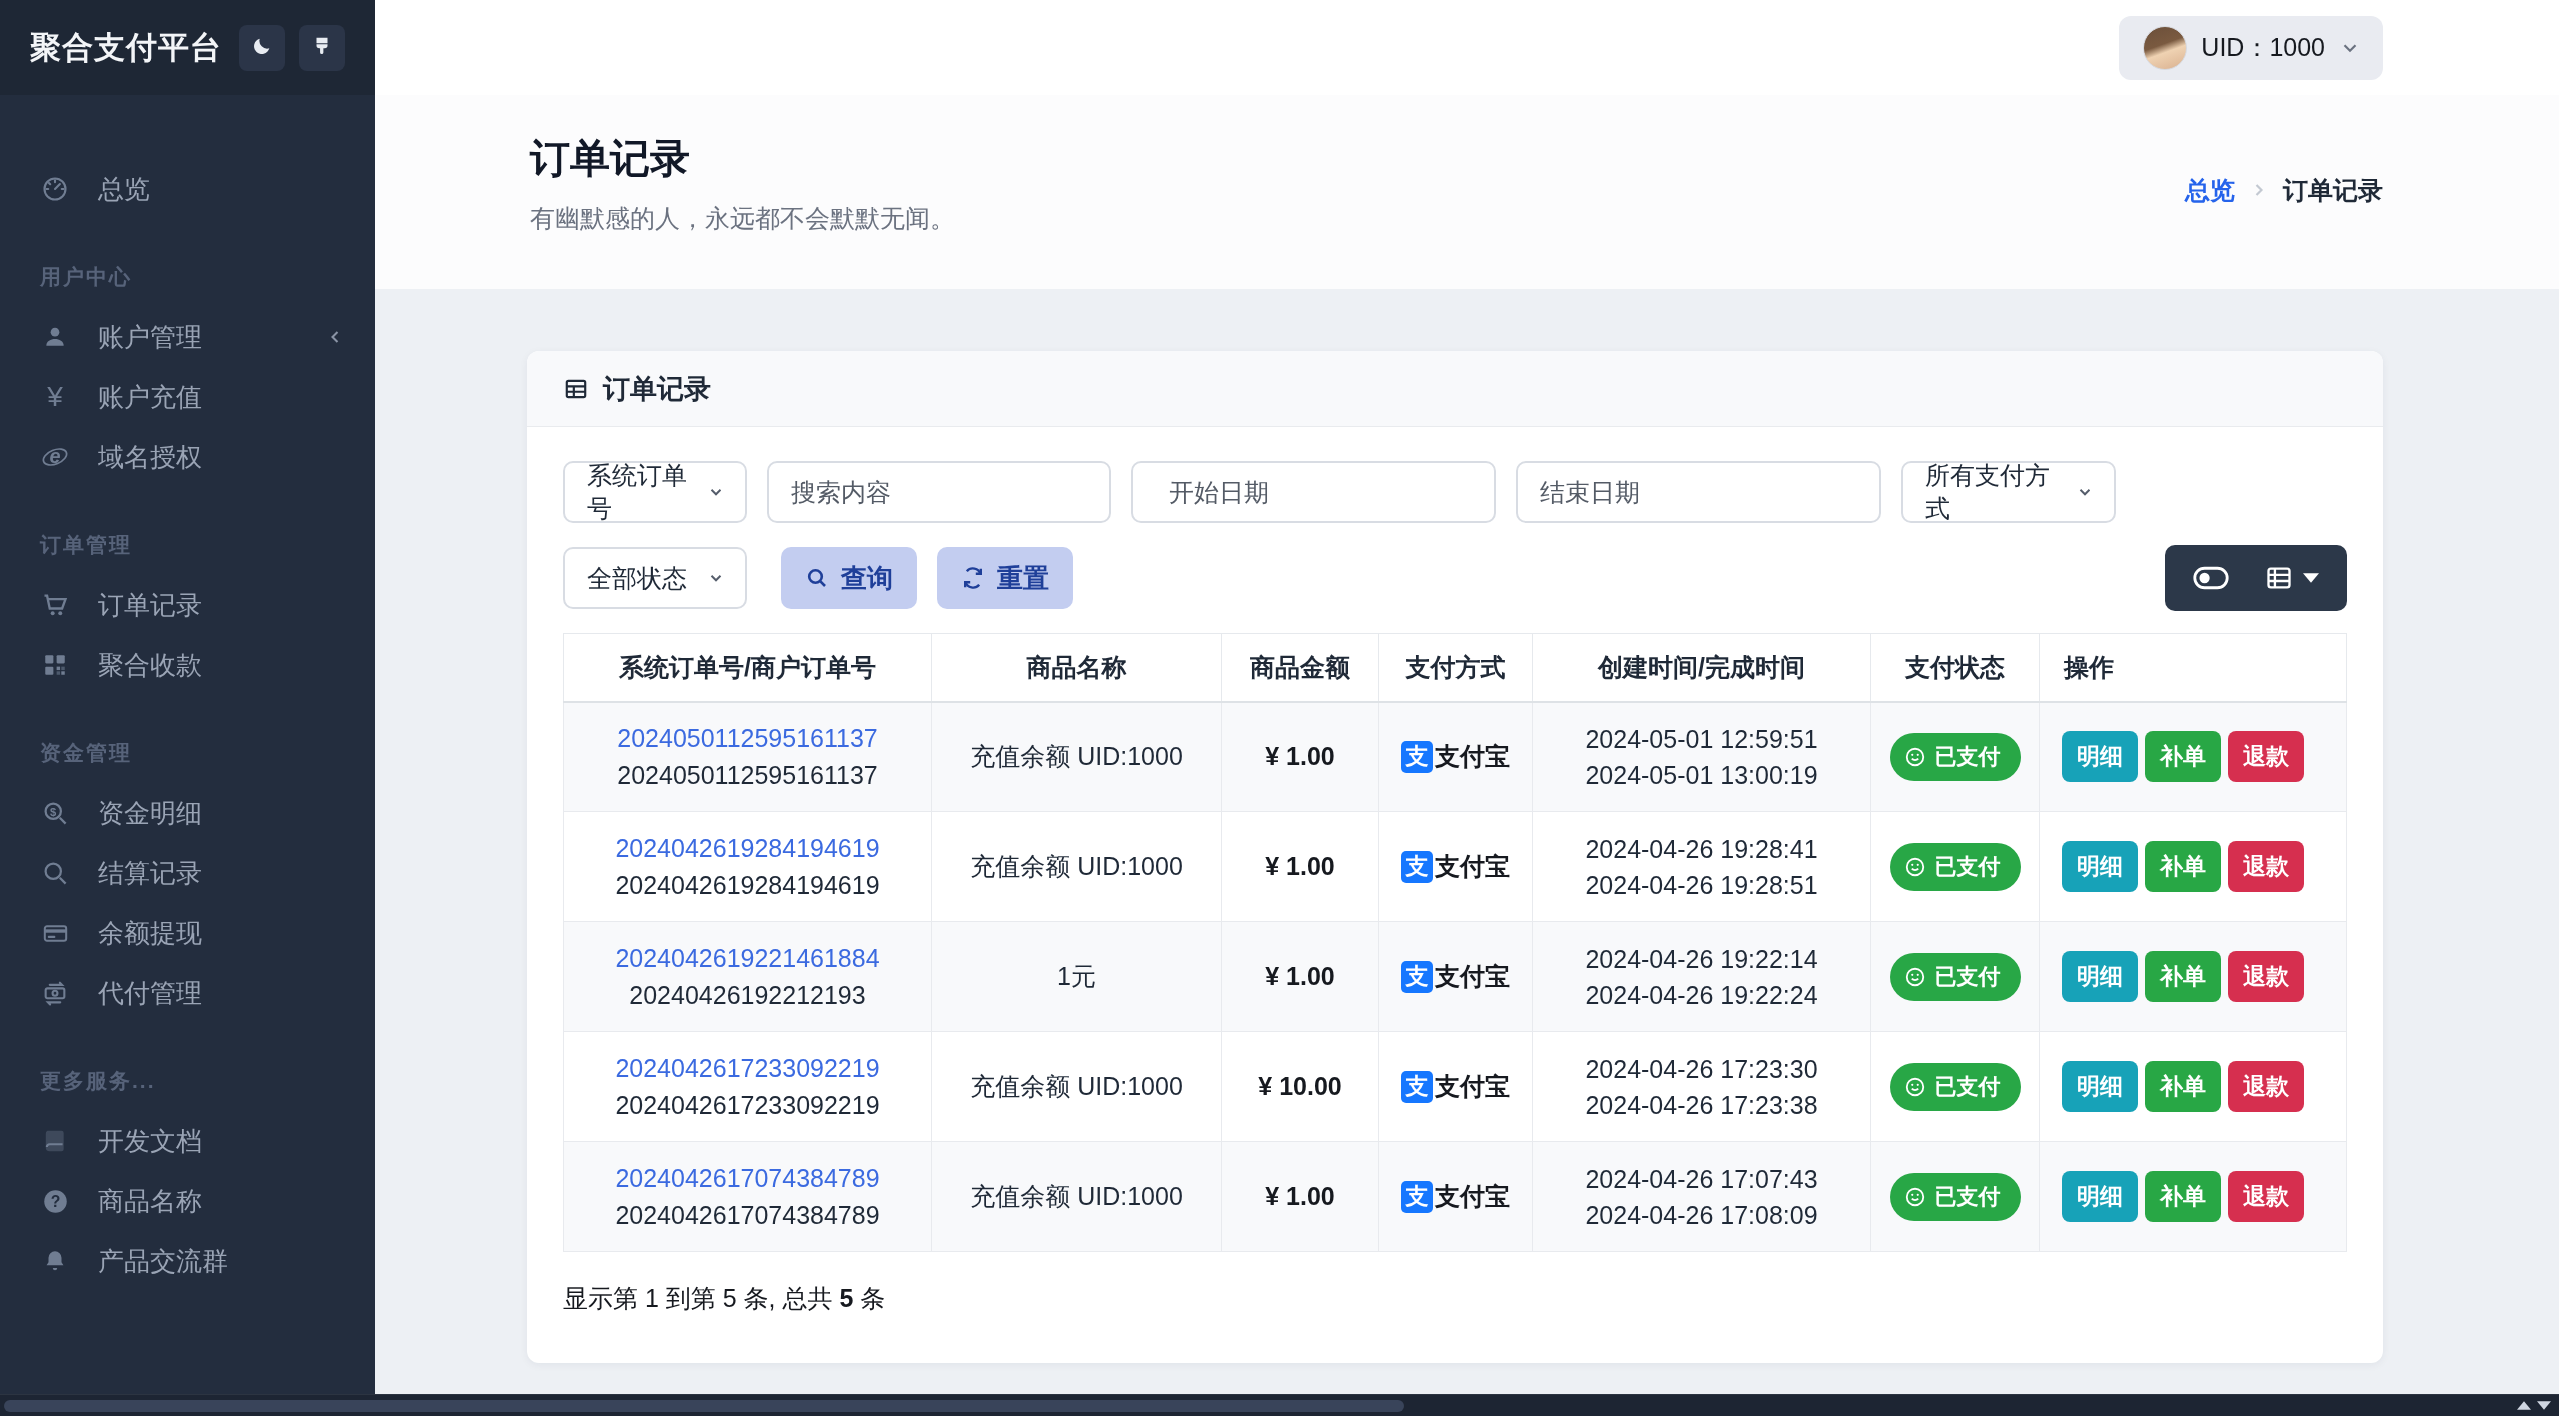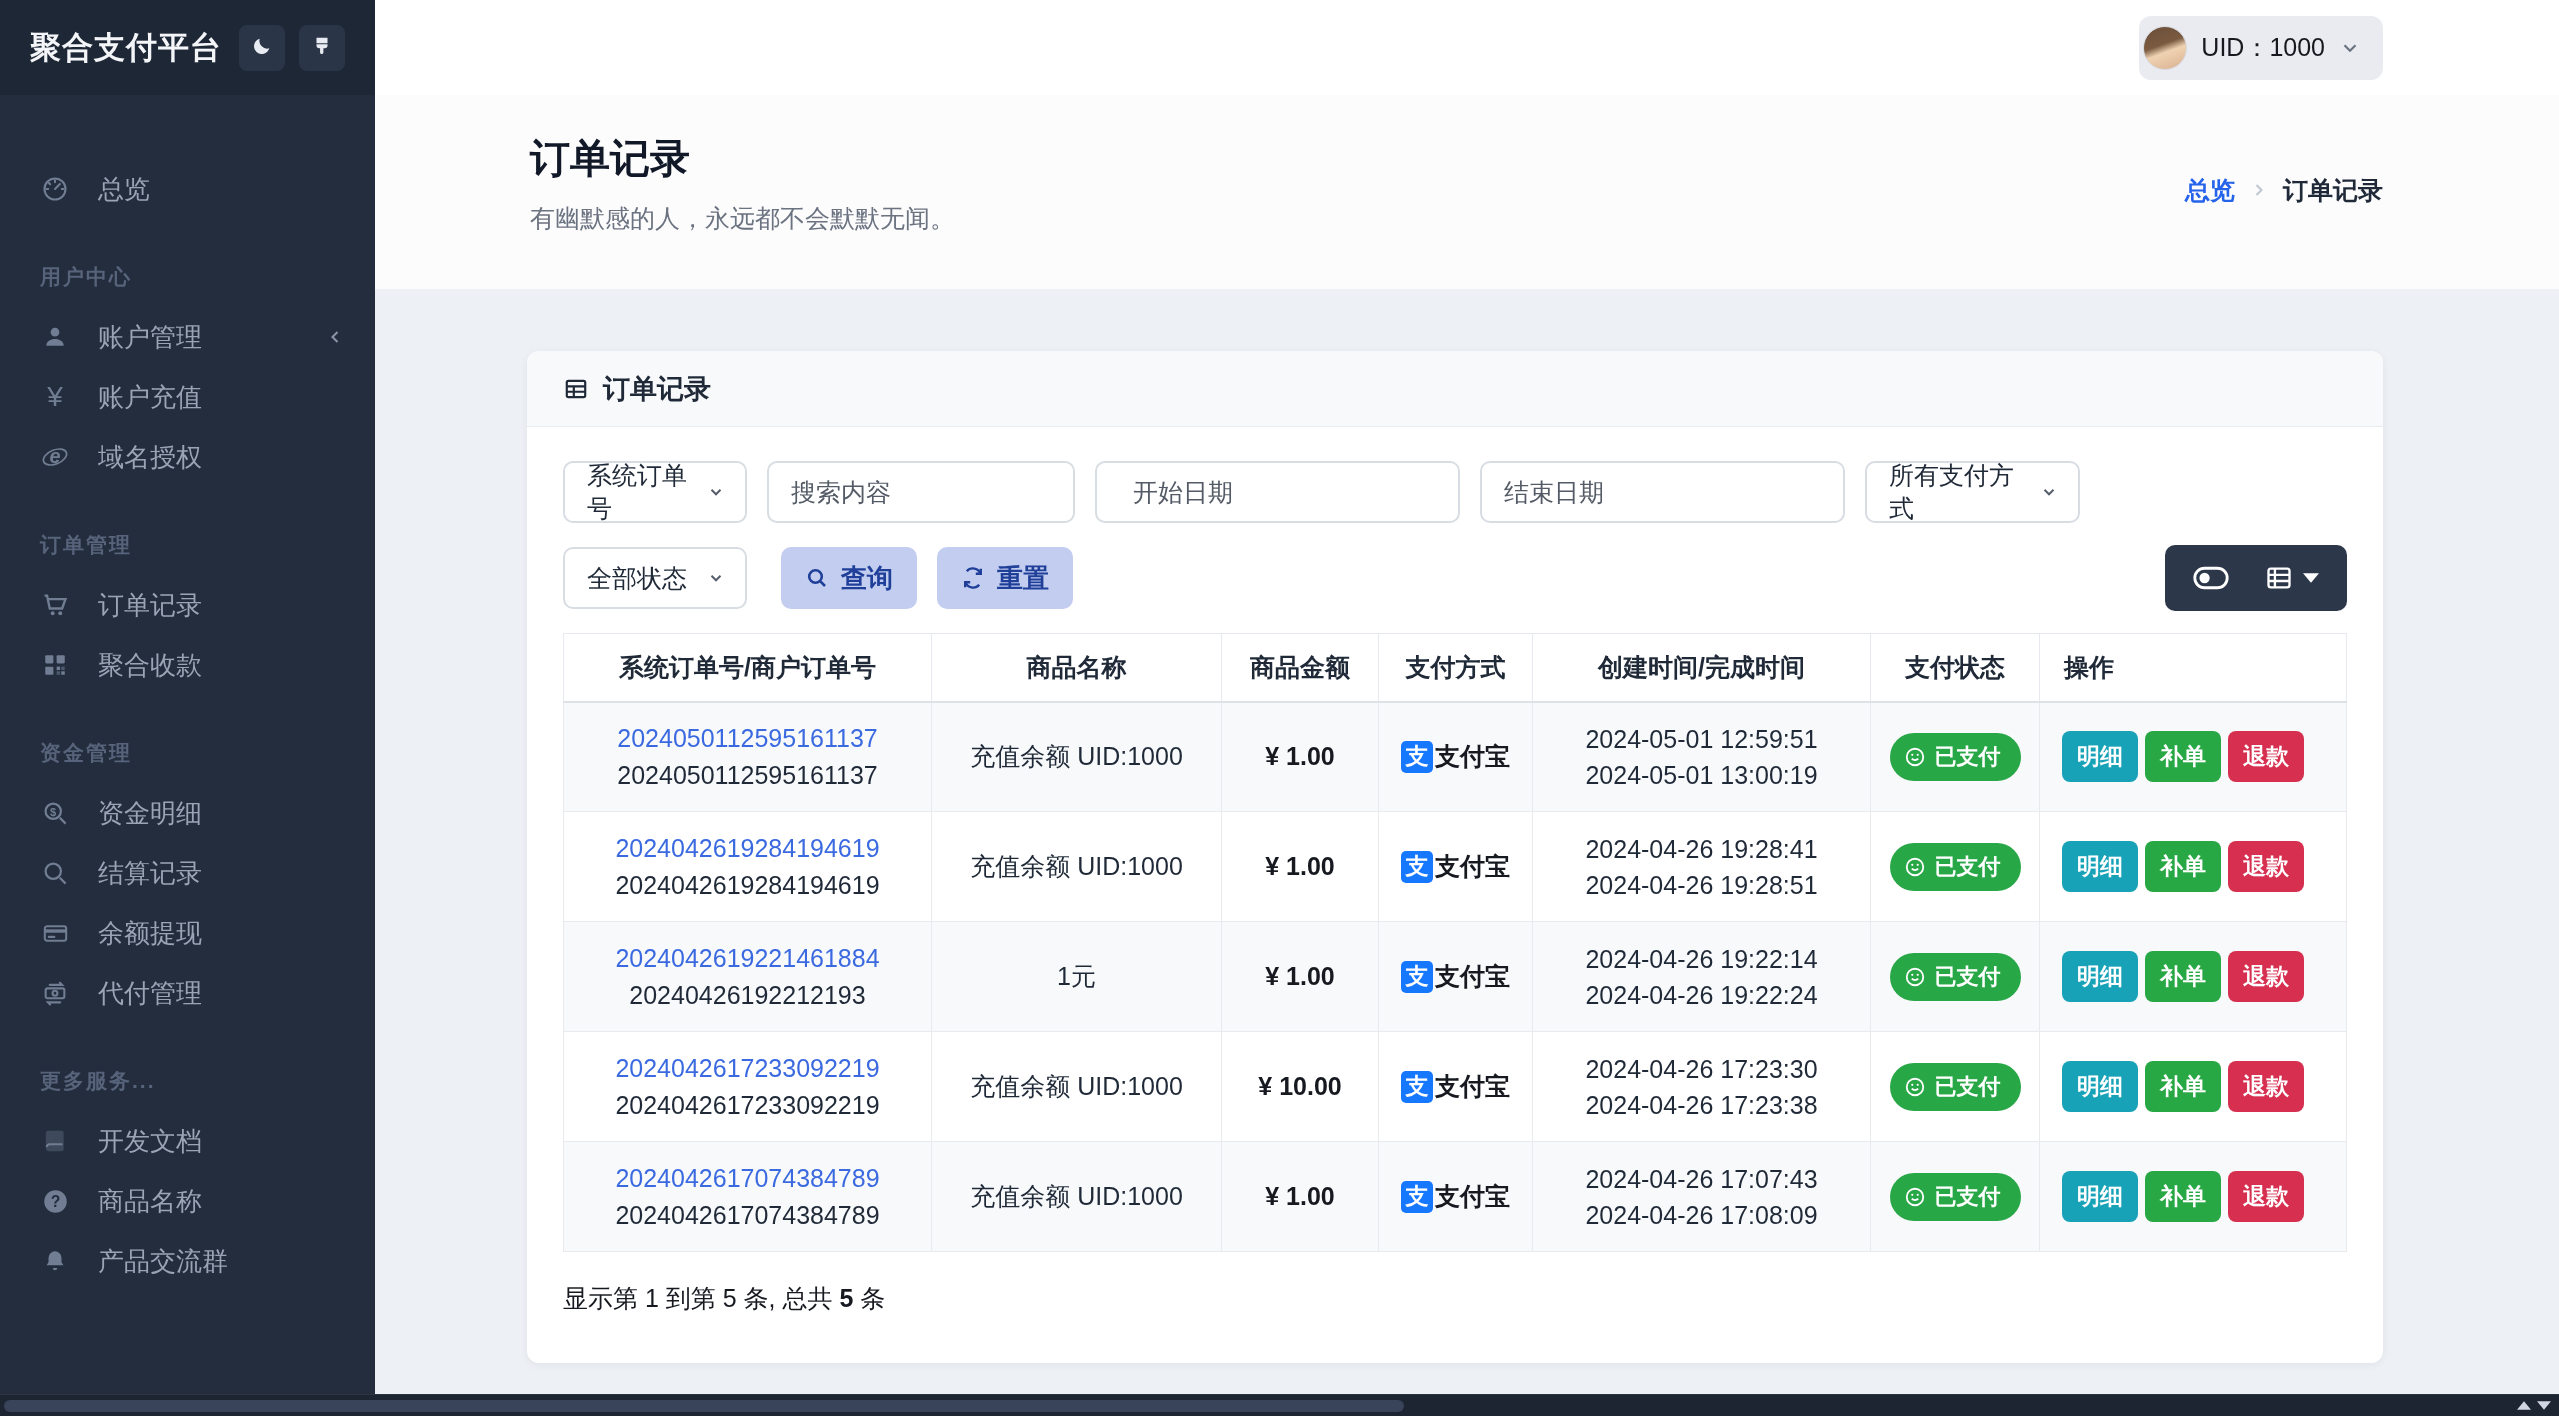--- a/index.html
+++ b/index.html
@@ -17,21 +17,21 @@
   .side-nav { padding:32px 0 0 0; overflow:hidden; }
   .side-section { margin-bottom:14px; }
   .side-sec-header { color:#57637a; font-size:21px; font-weight:bold; letter-spacing:2px; padding:30px 0 16px 40px; }
   .side-item { height:60px; display:flex; align-items:center; gap:28px; padding:0 30px 0 40px; color:#9aa4b5; font-size:26px; cursor:pointer; }
   .side-item .ic { width:30px; display:flex; justify-content:center; color:#707d92; flex:0 0 30px; }
   .side-item .chev { margin-left:auto; color:#8a94a6; display:flex; }
 
   
   .main { flex:1; display:flex; flex-direction:column; min-width:0; }
   .topbar { height:95px; background:#ffffff; display:flex; align-items:center; justify-content:flex-end; padding:0 176px 0 0; flex:0 0 95px; }
-  .uid-pill { display:flex; align-items:center; gap:14px; background:#e9ebf1; border-radius:12px; padding:10px 22px 10px 4px; cursor:pointer; }
+  .uid-pill { display:flex; align-items:center; gap:14px; background:#e9ebf1; border-radius:12px; padding:10px 22px 10px 24px; cursor:pointer; }
   .avatar { width:44px; height:44px; border-radius:50%; background:linear-gradient(160deg,#6b4f3a 0%,#7a5a40 42%,#efd2b2 58%,#d9b08f 100%); border:1px solid #d7d9df; }
   .uid-text { font-size:25px; color:#16191f; }
   .uid-pill .chev { color:#6b7280; display:flex; }
 
   .banner { background:#fcfcfd; padding:36px 176px 54px 155px; display:flex; justify-content:space-between; }
   .page-title { font-size:40px; font-weight:bold; color:#111827; margin-bottom:16px; }
   .page-subtitle { font-size:25px; color:#6b7280; }
   .breadcrumb { display:flex; align-items:center; gap:14px; font-size:25px; padding-top:14px; }
   .bc-link { color:#2563eb; font-weight:bold; text-decoration:none; cursor:pointer; }
   .bc-sep { color:#c3c9d2; display:flex; }
@@ -43,21 +43,21 @@
   .card-header { height:76px; background:#f8f9fb; border-bottom:1px solid #e9ebee; display:flex; align-items:center; gap:14px; padding:0 36px; font-size:27px; font-weight:bold; color:#1f2937; }
   .card-header .ic { display:flex; color:#1f2937; }
   .card-body { padding:34px 36px 48px 36px; }
 
   
   .filter-row { display:flex; align-items:center; gap:20px; margin-bottom:22px; }
   .sel { height:62px; border:2px solid #d8dce3; border-radius:10px; background:#fff; display:flex; align-items:center; justify-content:space-between; padding:0 20px 0 22px; font-size:25px; color:#1f2937; cursor:pointer; }
   .sel .chev { color:#555d6b; display:flex; margin-left:12px; }
   .inp { height:62px; border:2px solid #d8dce3; border-radius:10px; background:#fff; font-size:25px; color:#1f2937; padding:0 22px; font-family:inherit; }
   .inp::placeholder { color:#545b66; opacity:1; }
-  .w-sel1 { width:184px; } .w-search { width:308px; } .w-date1 { width:365px;padding-left:36px; } .w-date2 { width:365px; } .w-pay { width:215px; } .w-status { width:184px; }
+  .w-sel1 { width:184px; } .w-search { width:344px; } .w-date1 { width:365px;padding-left:36px; } .w-date2 { width:365px; } .w-pay { width:215px; } .w-status { width:184px; }
   .btn-filter { height:62px; border:none; border-radius:10px; background:#c3cdf0; color:#1f3f99; font-size:26px; font-weight:bold; display:flex; align-items:center; gap:12px; padding:0 24px; cursor:pointer; font-family:inherit; }
   .btn-query { margin-left:14px; }
   .toolbar { margin-left:auto; background:#2c3849; border-radius:10px; height:66px; display:flex; align-items:center; gap:8px; padding:0 14px; }
   .tool-btn { background:transparent; border:none; color:#ffffff; display:flex; align-items:center; gap:10px; padding:10px 14px; cursor:pointer; }
 
   
   table.orders { width:100%; border-collapse:collapse; margin-top:15px; font-size:25px; }
   table.orders th { border:1px solid #e6e9ed; border-bottom:2px solid #dee2e6; font-weight:bold; color:#1f2937; height:68px; text-align:center; padding:0 10px; }
   table.orders th.al { text-align:left; padding-left:24px; }
   table.orders td { border:1px solid #e8eaee; height:110px; text-align:center; padding:10px; vertical-align:middle; }

